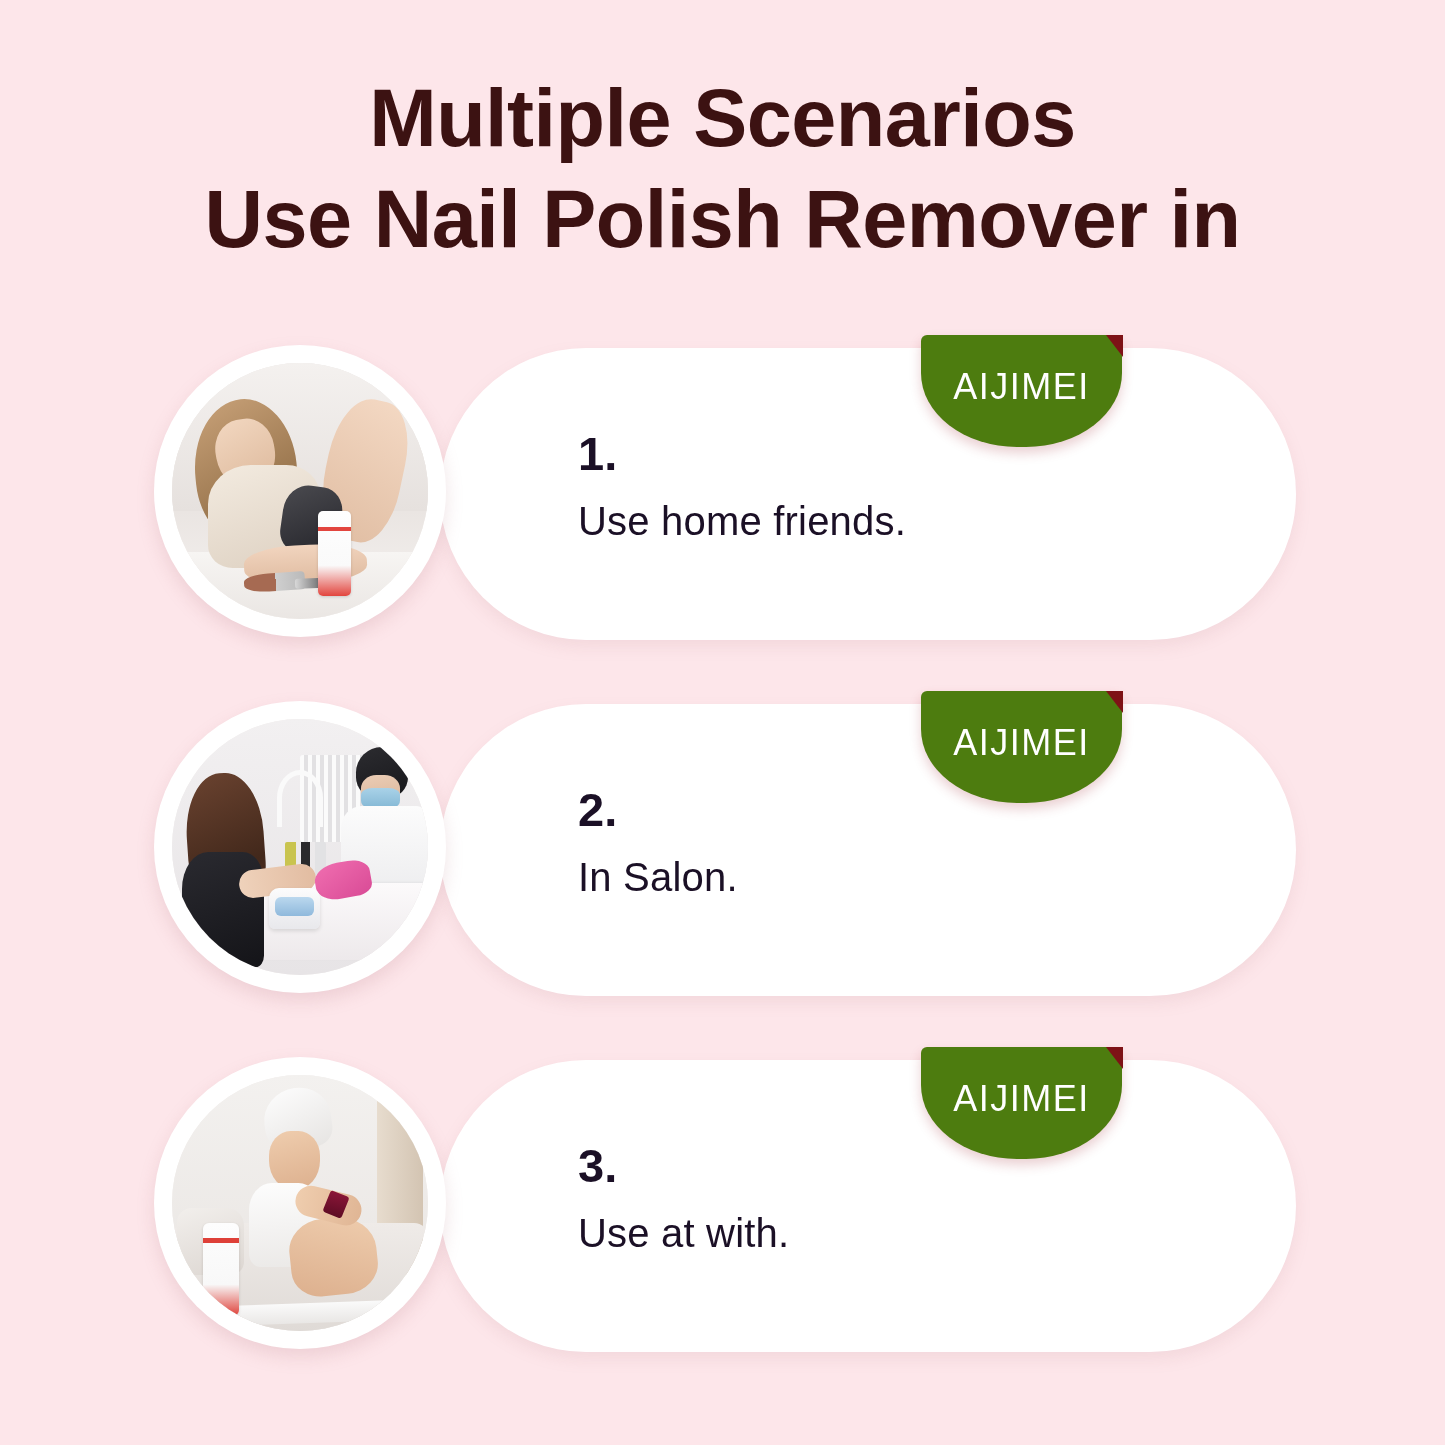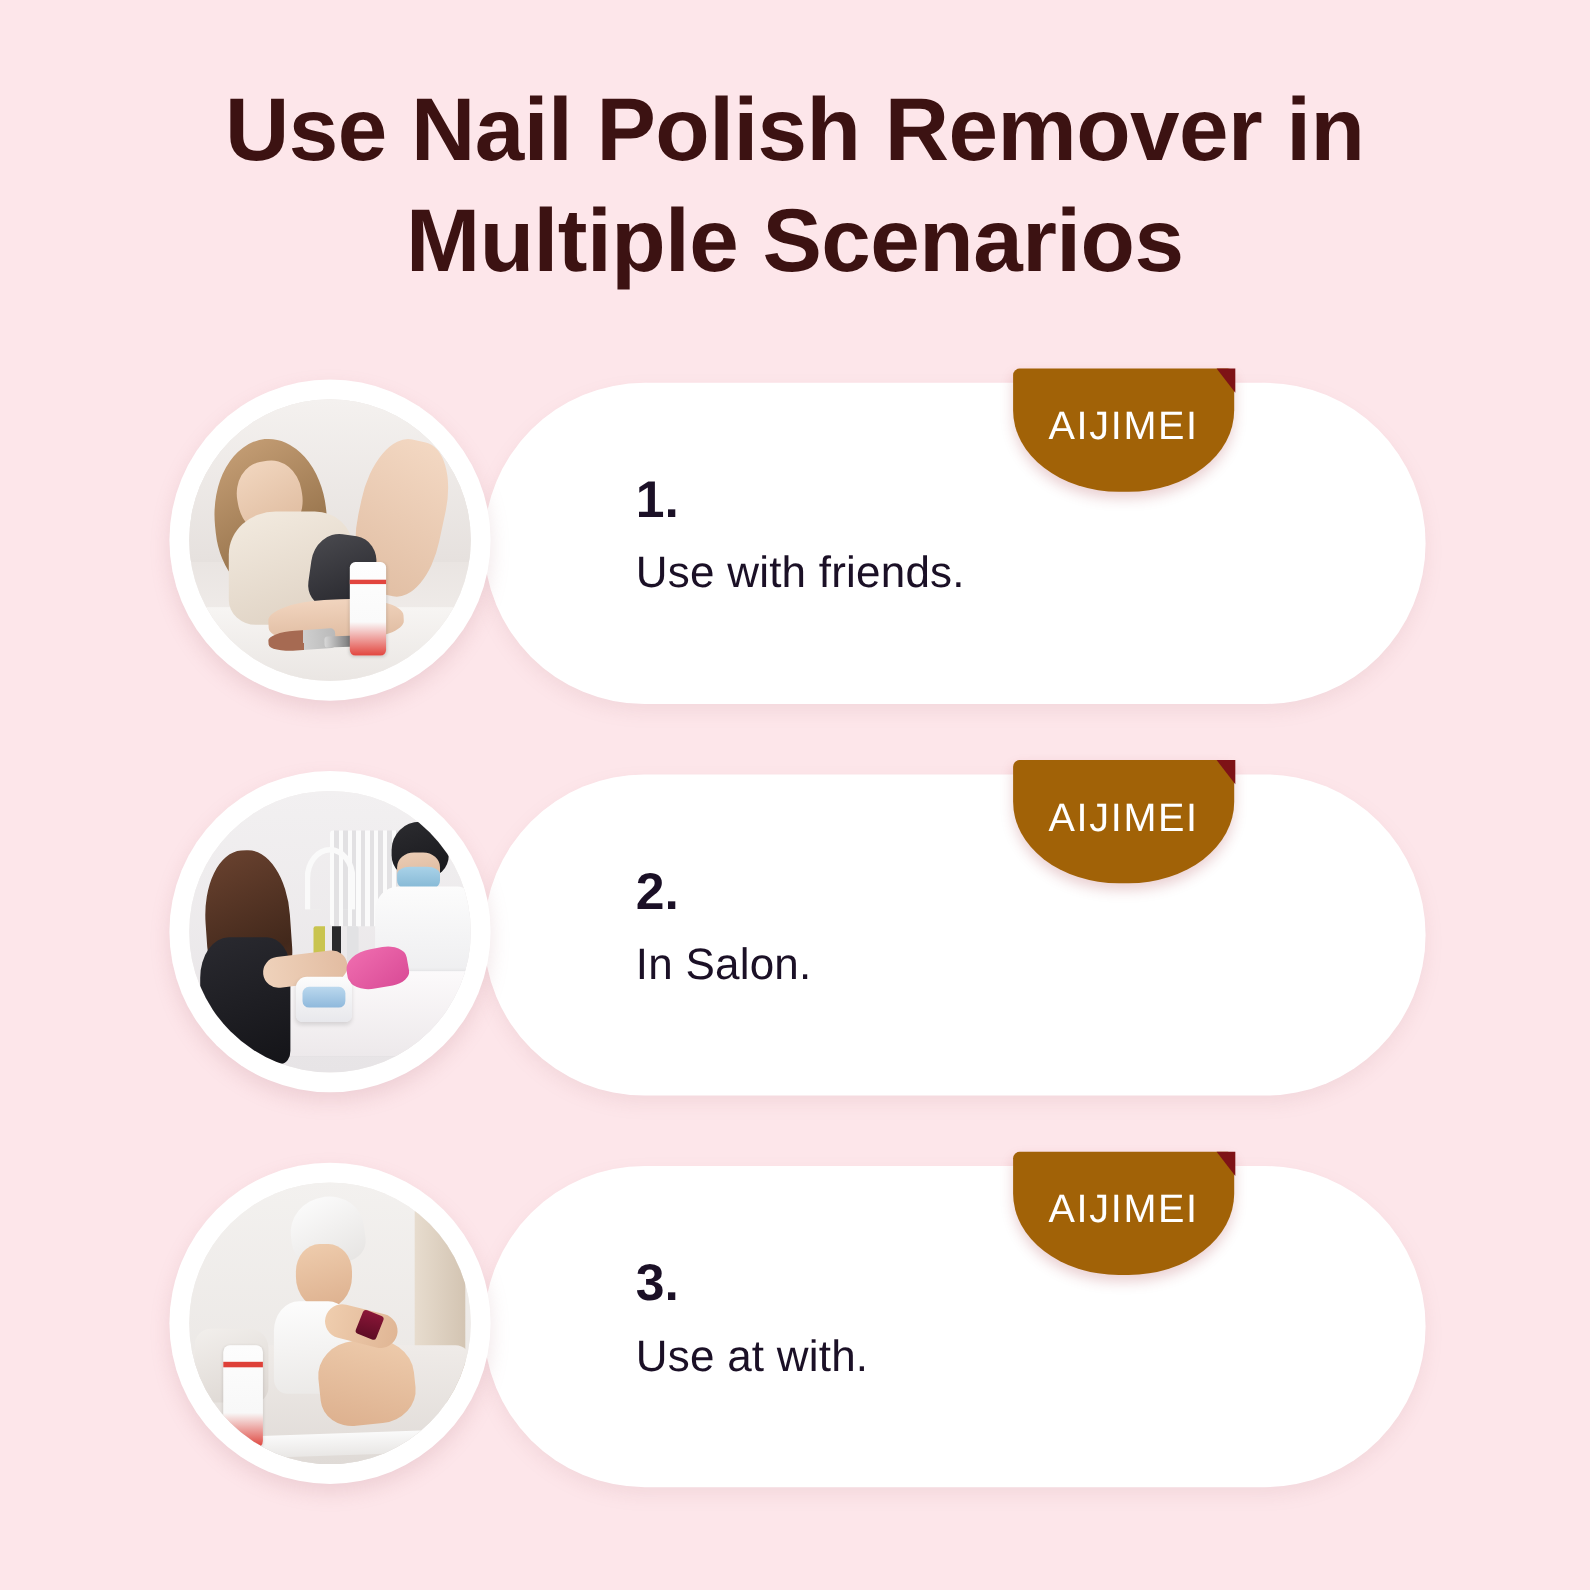--- a/index.html
+++ b/index.html
@@ -89,21 +89,21 @@
     letter-spacing: 0.2px;
   }
 
   
   .badge {
     position: absolute;
     left: 921px;
     top: -5px;
     width: 201px;
     height: 112px;
-    background: #a16207;
+    background: #4d7c0f;
     border-radius: 6px 6px 96px 96px / 6px 6px 74px 74px;
     box-shadow: 0 6px 12px rgba(160,40,50,0.22);
     z-index: 4;
   }
   .badge-text {
     position: absolute;
     left: 0;
     top: 32px;
     width: 100%;
     text-align: center;
@@ -247,32 +247,32 @@
     background: linear-gradient(180deg,#FDFDFD 0%,#F8F8F8 66%,#DE4038 100%);
     border-radius:6px; box-shadow:0 1px 3px rgba(0,0,0,.14); }
   .p3-bottle-band { position:absolute; left:0; top:16%; width:100%; height:5%; background:#DE4038; }
   .p3-table { position:absolute; left:14%; bottom:3%; width:80%; height:8%;
     background: linear-gradient(180deg,#FAFAFA,#E9E7E5); border-radius:4px; transform:rotate(-2deg); }
 </style>
 </head>
 <body>
 
 <div class="title-block">
+  <span class="title-line">Multiple Scenarios</span>
   <span class="title-line">Use Nail Polish Remover in</span>
-  <span class="title-line">Multiple Scenarios</span>
 </div>
 
 <div class="rows">
 
   <div class="row">
 
     <div class="card">
       <div class="card-text">
         <div class="step-number">1.</div>
-        <div class="step-label">Use with friends.</div>
+        <div class="step-label">Use home friends.</div>
       </div>
     </div>
 
     <div class="badge">
       <div class="badge-fold"></div>
       <div class="badge-text">AIJIMEI</div>
     </div>
 
     <div class="photo-circle">
       <div class="photo-inner">

